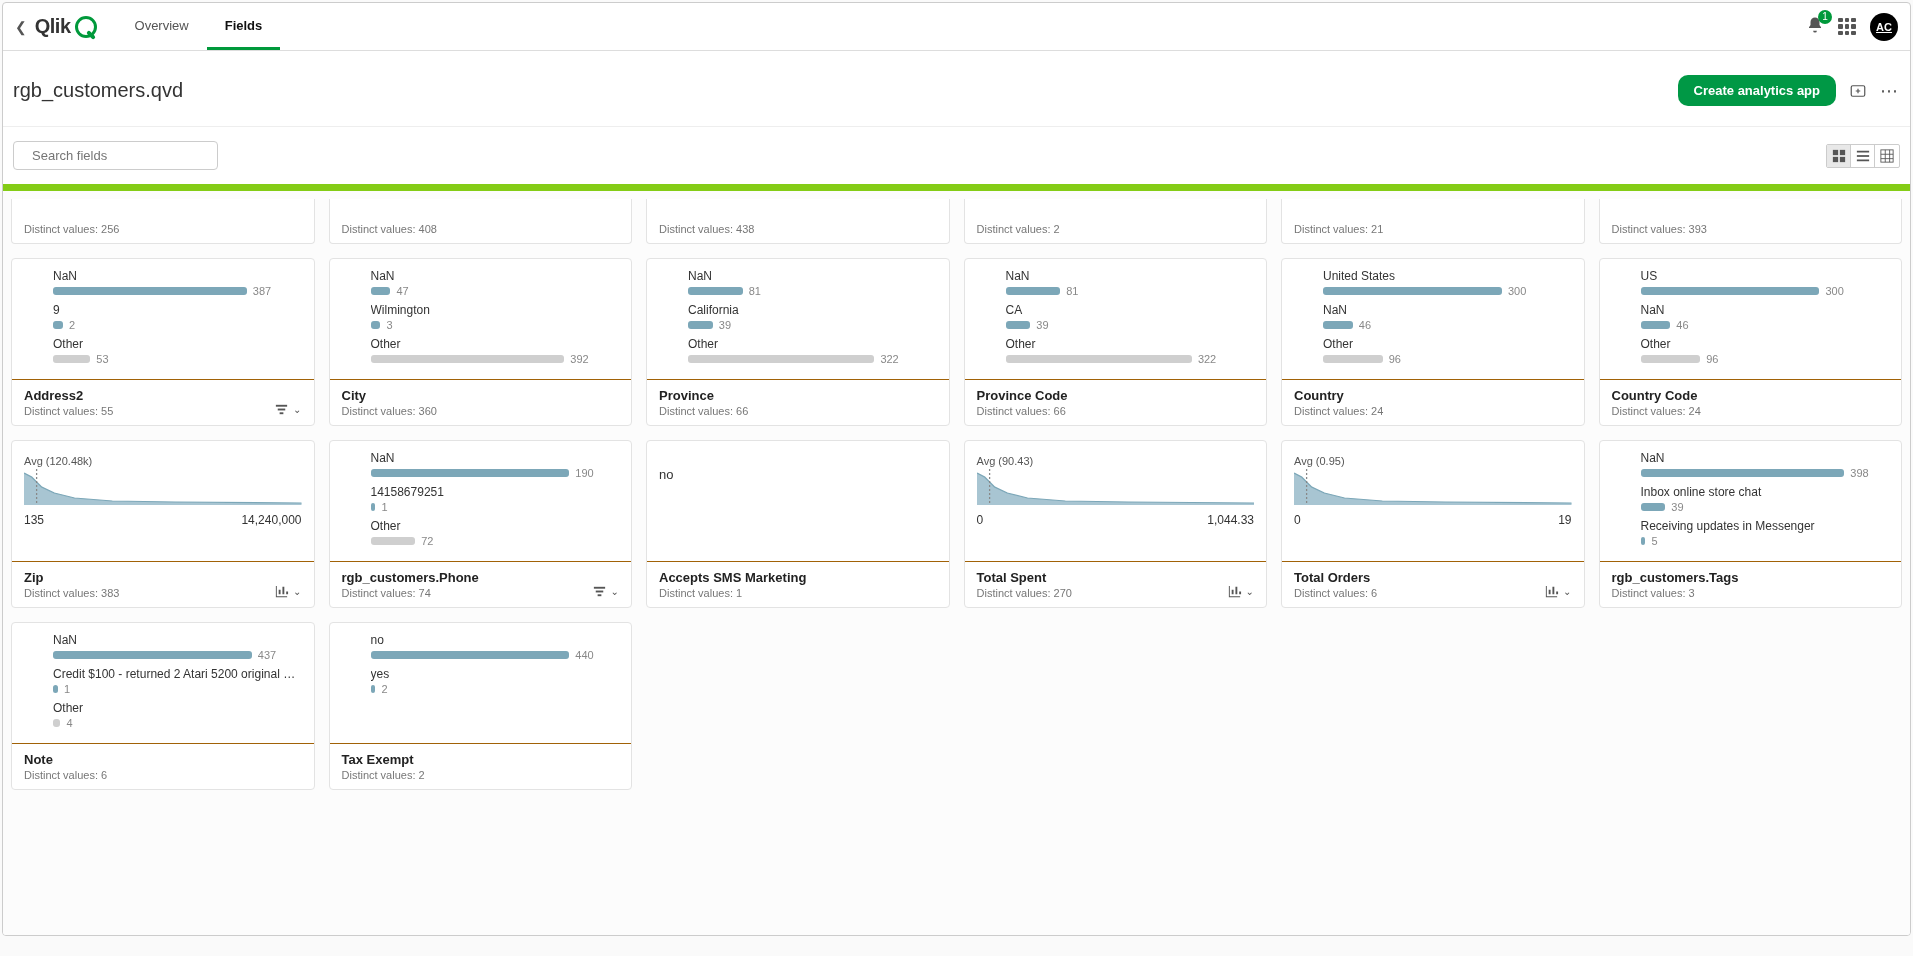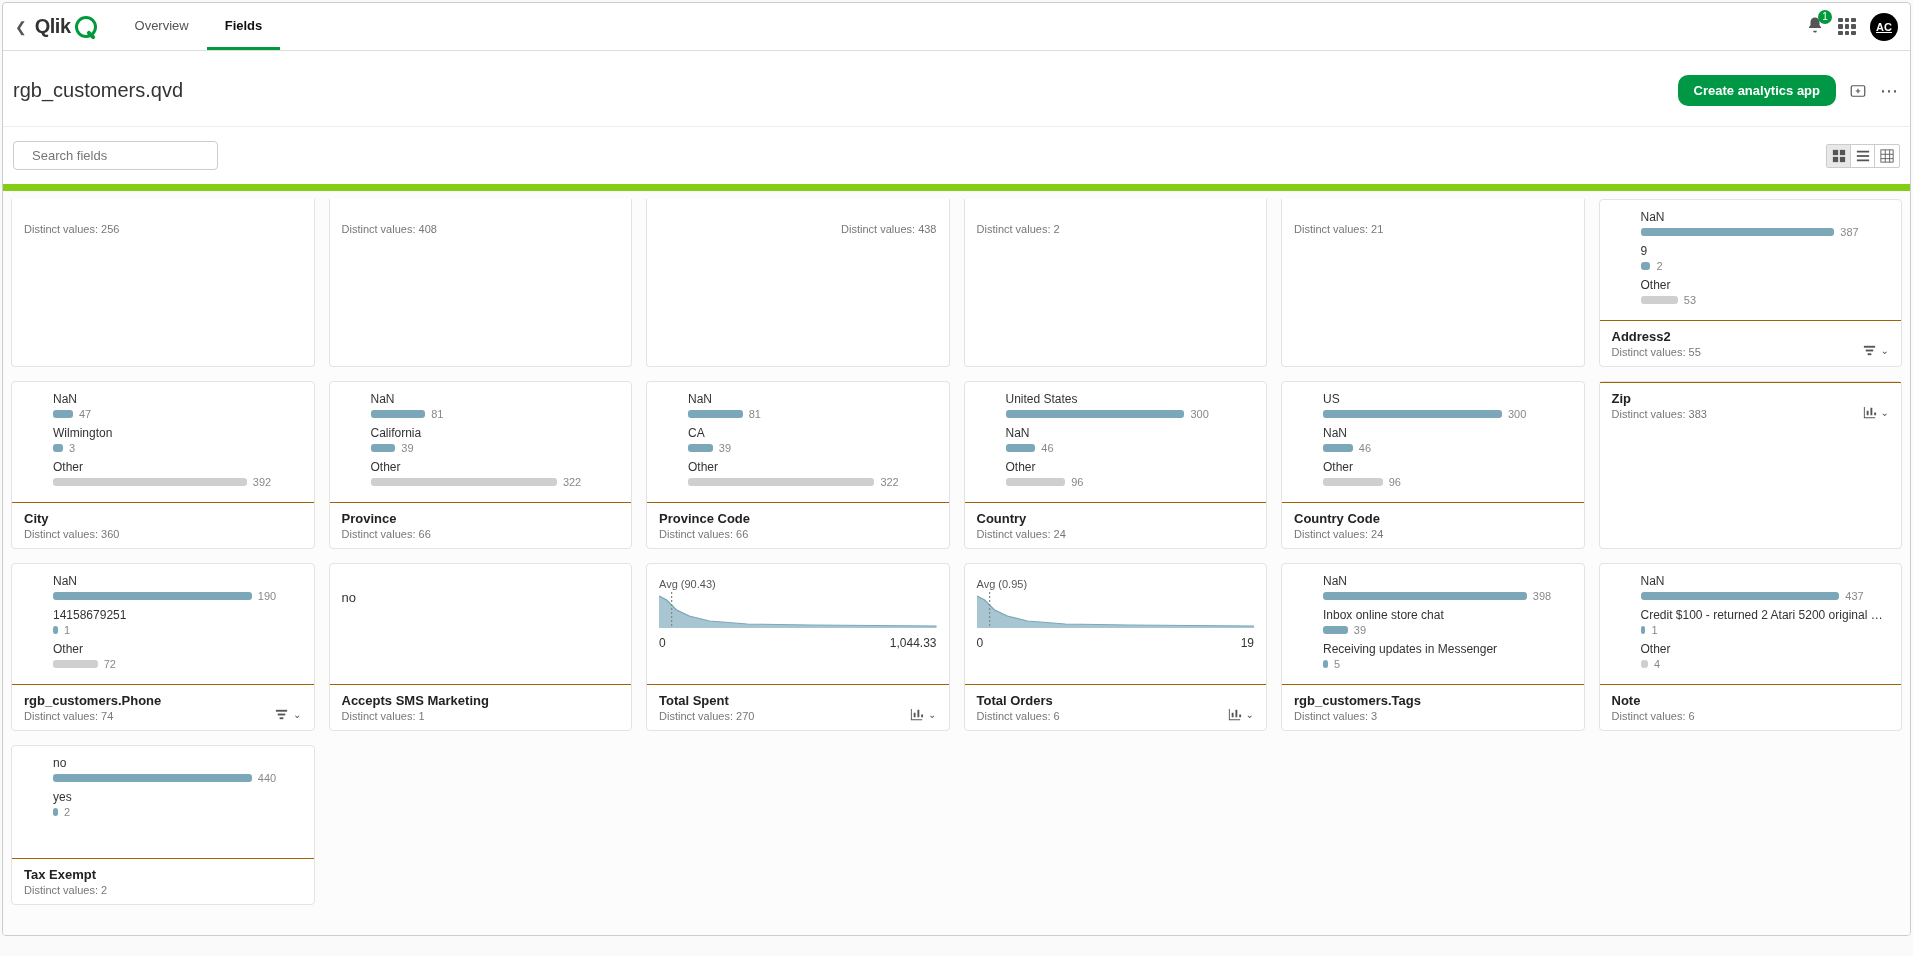--- a/index.html
+++ b/index.html
@@ -158,33 +158,38 @@
         <div class="card" style="min-height: 0px; border-top: none; border-top-left-radius: 0px; border-top-right-radius: 0px;">
     <div class="partial-top">
       <div class="distinct">Distinct values: 256</div>
     </div>
         </div>
         <div class="card" style="min-height: 0px; border-top: none; border-top-left-radius: 0px; border-top-right-radius: 0px;">
     <div class="partial-top">
       <div class="distinct">Distinct values: 408</div>
     </div>
         </div>
-        <div class="card" style="min-height: 0px; border-top: none; border-top-left-radius: 0px; border-top-right-radius: 0px; text-align: right;">
+        <div class="card" style="min-height: 0px; border-top: none; border-top-left-radius: 0px; border-top-right-radius: 0px;">
     <div class="partial-top">
       <div class="distinct">Distinct values: 438</div>
     </div>
         </div>
         <div class="card" style="min-height: 0px; border-top: none; border-top-left-radius: 0px; border-top-right-radius: 0px;">
     <div class="partial-top">
       <div class="distinct">Distinct values: 2</div>
     </div>
         </div>
         <div class="card" style="min-height: 0px; border-top: none; border-top-left-radius: 0px; border-top-right-radius: 0px;">
     <div class="partial-top">
       <div class="distinct">Distinct values: 21</div>
+    </div>
+        </div>
+        <div class="card" style="min-height: 0px; border-top: none; border-top-left-radius: 0px; border-top-right-radius: 0px;">
+    <div class="partial-top">
+      <div class="distinct">Distinct values: 393</div>
     </div>
         </div>
         <div class="card">
     <div class="card-body">
       <div class="dist-row">
         <div class="dist-label">NaN</div>
         <div class="dist-barrow">
           <div class="dist-bar blue" style="width:78%"></div>
           <span class="dist-count">387</span>
         </div>
@@ -374,20 +379,34 @@
           </div>
     <div class="card-foot">
       <div>
         <div class="field-name">Country Code</div>
         <div class="distinct">Distinct values: 24</div>
       </div>
 
     </div>
         </div>
         <div class="card">
+    <div class="card-body">
+            <div class="sparkline">
+      <div class="avg-label">Avg (120.48k)</div>
+      <svg class="spark-svg" viewBox="0 0 220 36" preserveAspectRatio="none">
+    <path d="M0,4 L6,8 L14,18 L24,24 L40,29 L70,32 L120,33 L220,34 L220,36 L0,36 Z" fill="#a8c5d2" stroke="none"></path>
+    <path d="M0,4 L6,8 L14,18 L24,24 L40,29 L70,32 L120,33 L220,34" fill="none" stroke="#7ca7b8" stroke-width="1.2"></path>
+    <line x1="10" y1="0" x2="10" y2="36" stroke="#888" stroke-dasharray="2,2" stroke-width="1"></line>
+  </svg>
+      <div class="axis-row">
+                <span>135</span>
+                <span>14,240,000</span>
+              </div>
+    </div>
+          </div>
     <div class="card-foot">
       <div>
         <div class="field-name">Zip</div>
         <div class="distinct">Distinct values: 383</div>
       </div>
 
     <div class="foot-right">
       <svg viewBox="0 0 16 16">
                 <path d="M2 14V2h1v11h11v1H2zm3-3V6h2v5H5zm4 0V3h2v8H9zm4 0V8h2v3h-2z"></path>
               </svg>

